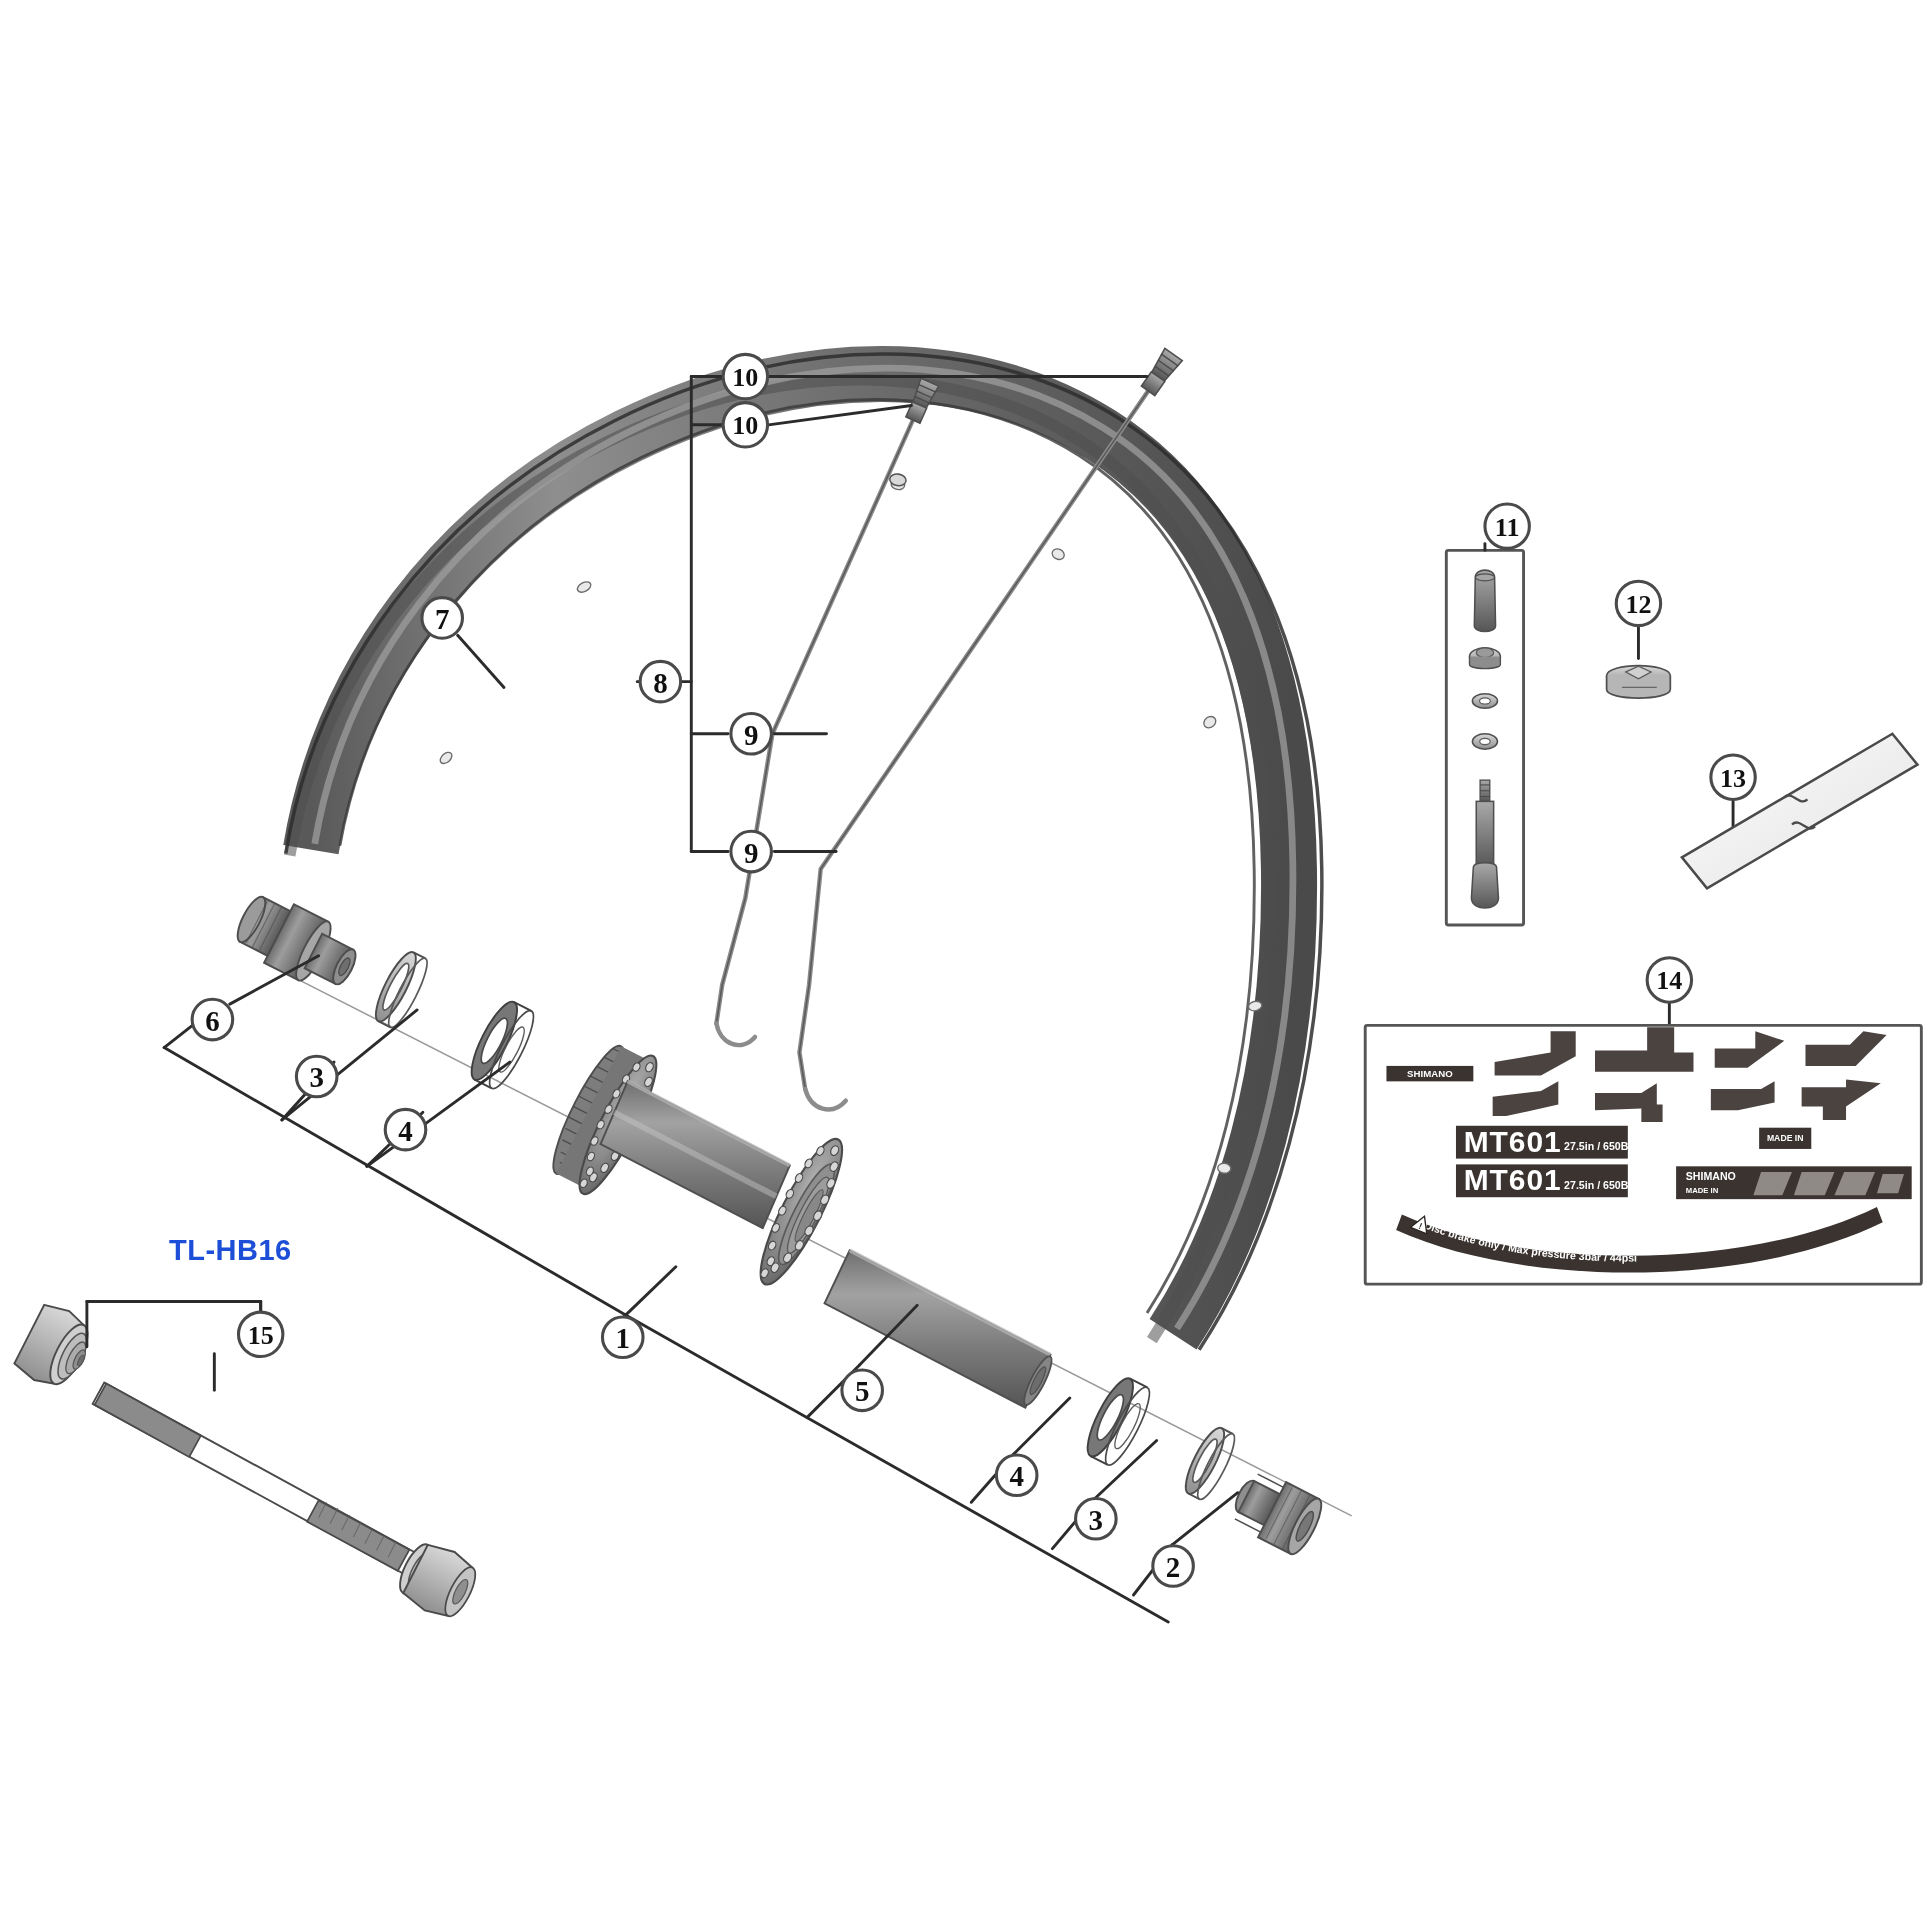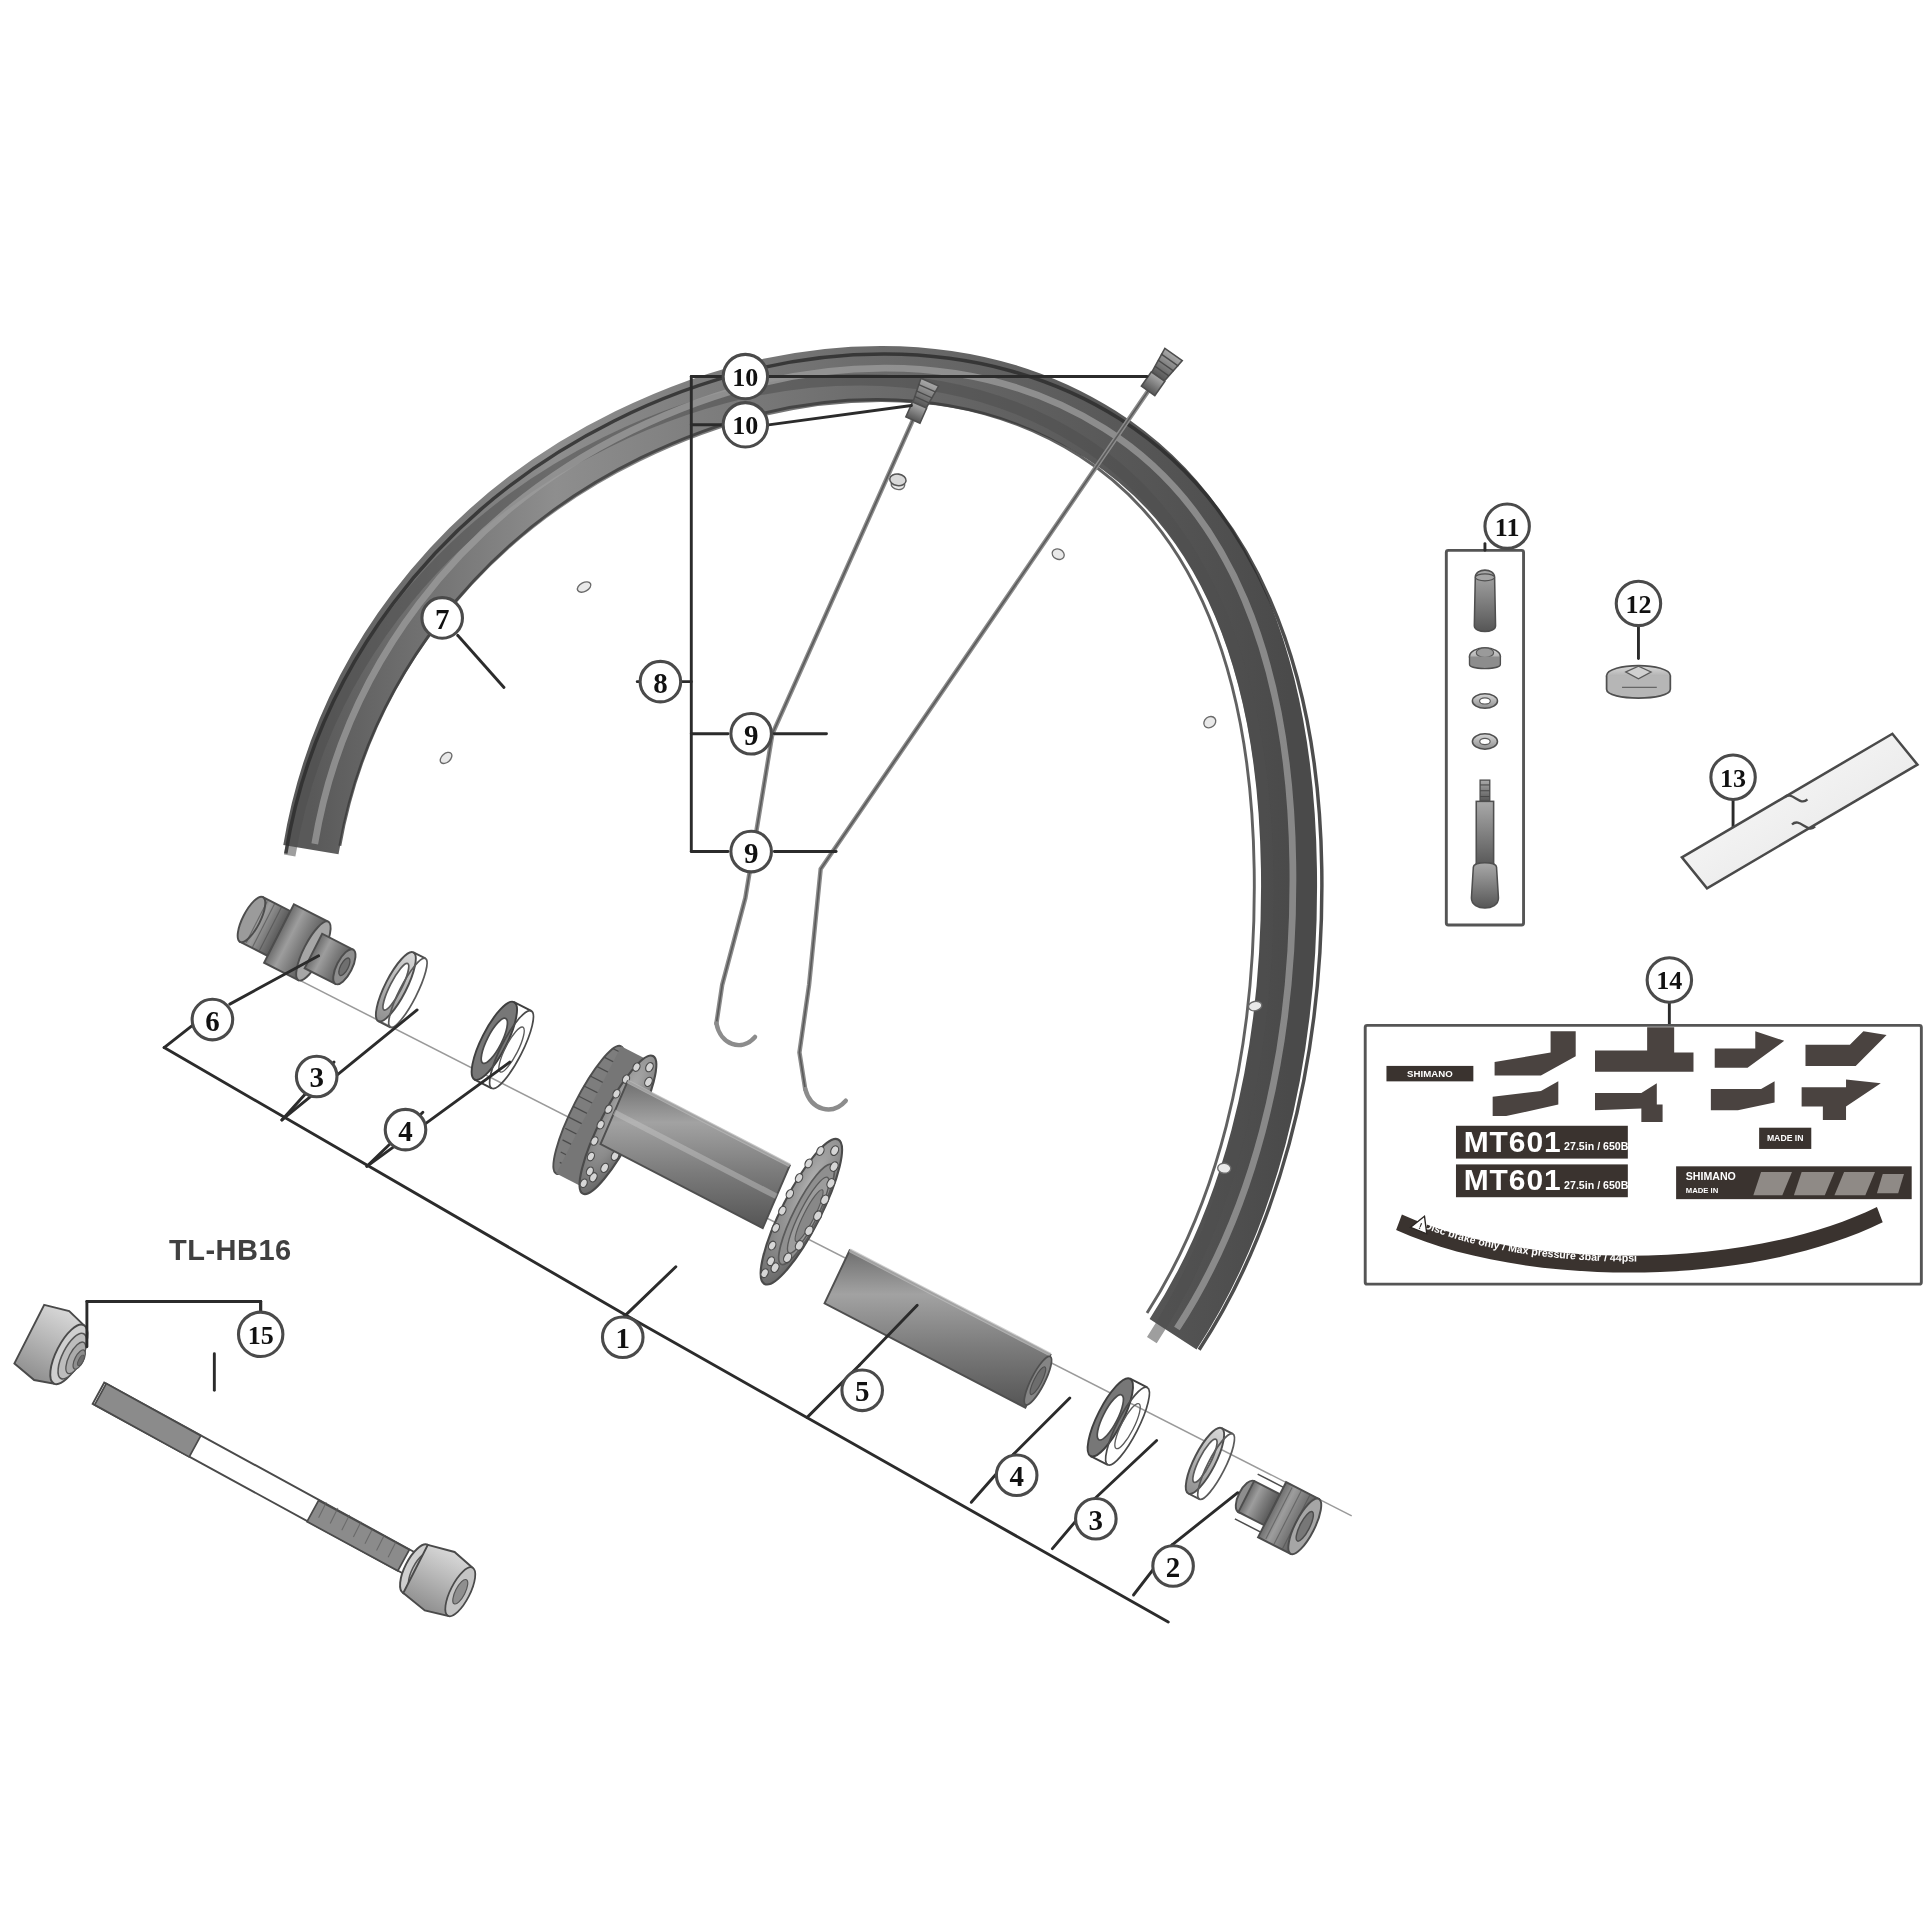--- a/index.html
+++ b/index.html
@@ -571,16 +571,16 @@
           <text x="1135" y="1574" class="callout-text" font-size="30">3</text>
         </g>
         <g>
           <circle cx="1215" cy="1622" r="21" class="callout-circle"></circle>
           <text x="1215" y="1623" class="callout-text" font-size="30">2</text>
         </g>
       </g>
 
 </svg>
 
-<div id="tool-label" style="position:absolute;left:169px;top:1234px;font-size:29px;font-weight:bold;letter-spacing:0.5px;color:#404040;">TL-HB16</div>
+<div id="tool-label" style="position:absolute;left:169px;top:1234px;font-size:29px;font-weight:bold;letter-spacing:0.5px;color:#1d4ed8;">TL-HB16</div>
 
 </div>
 
 
 </body></html>

